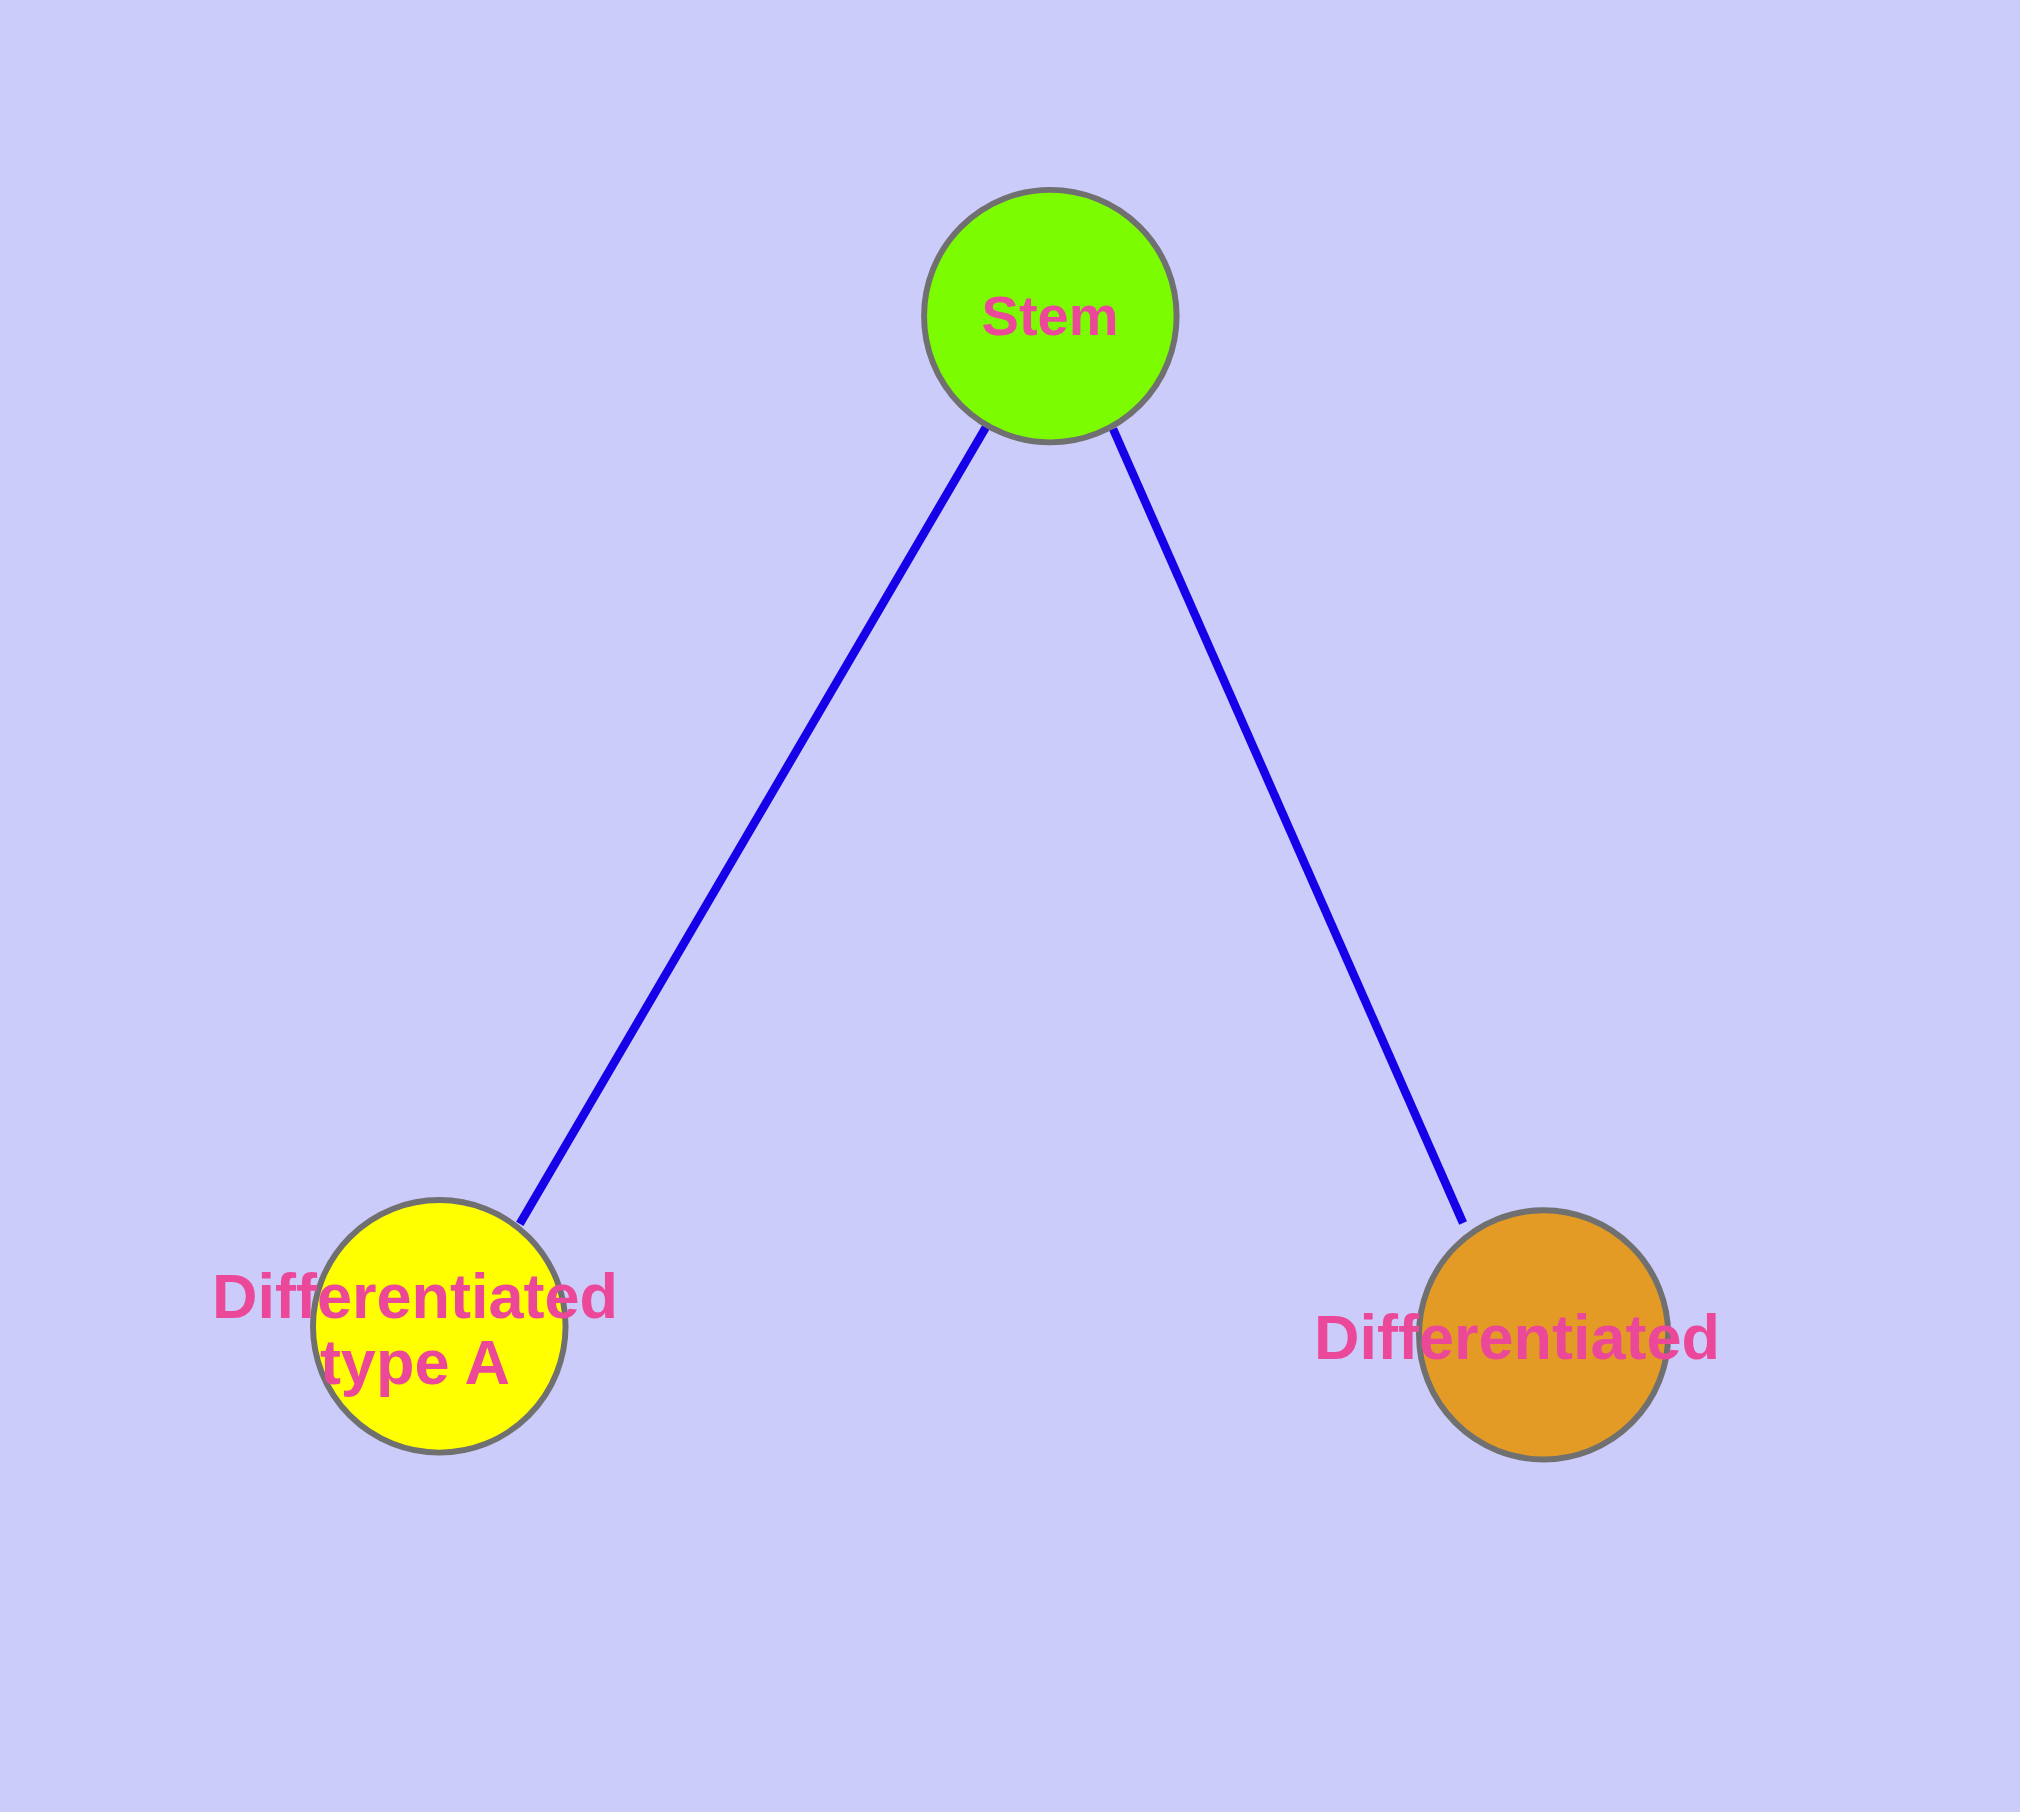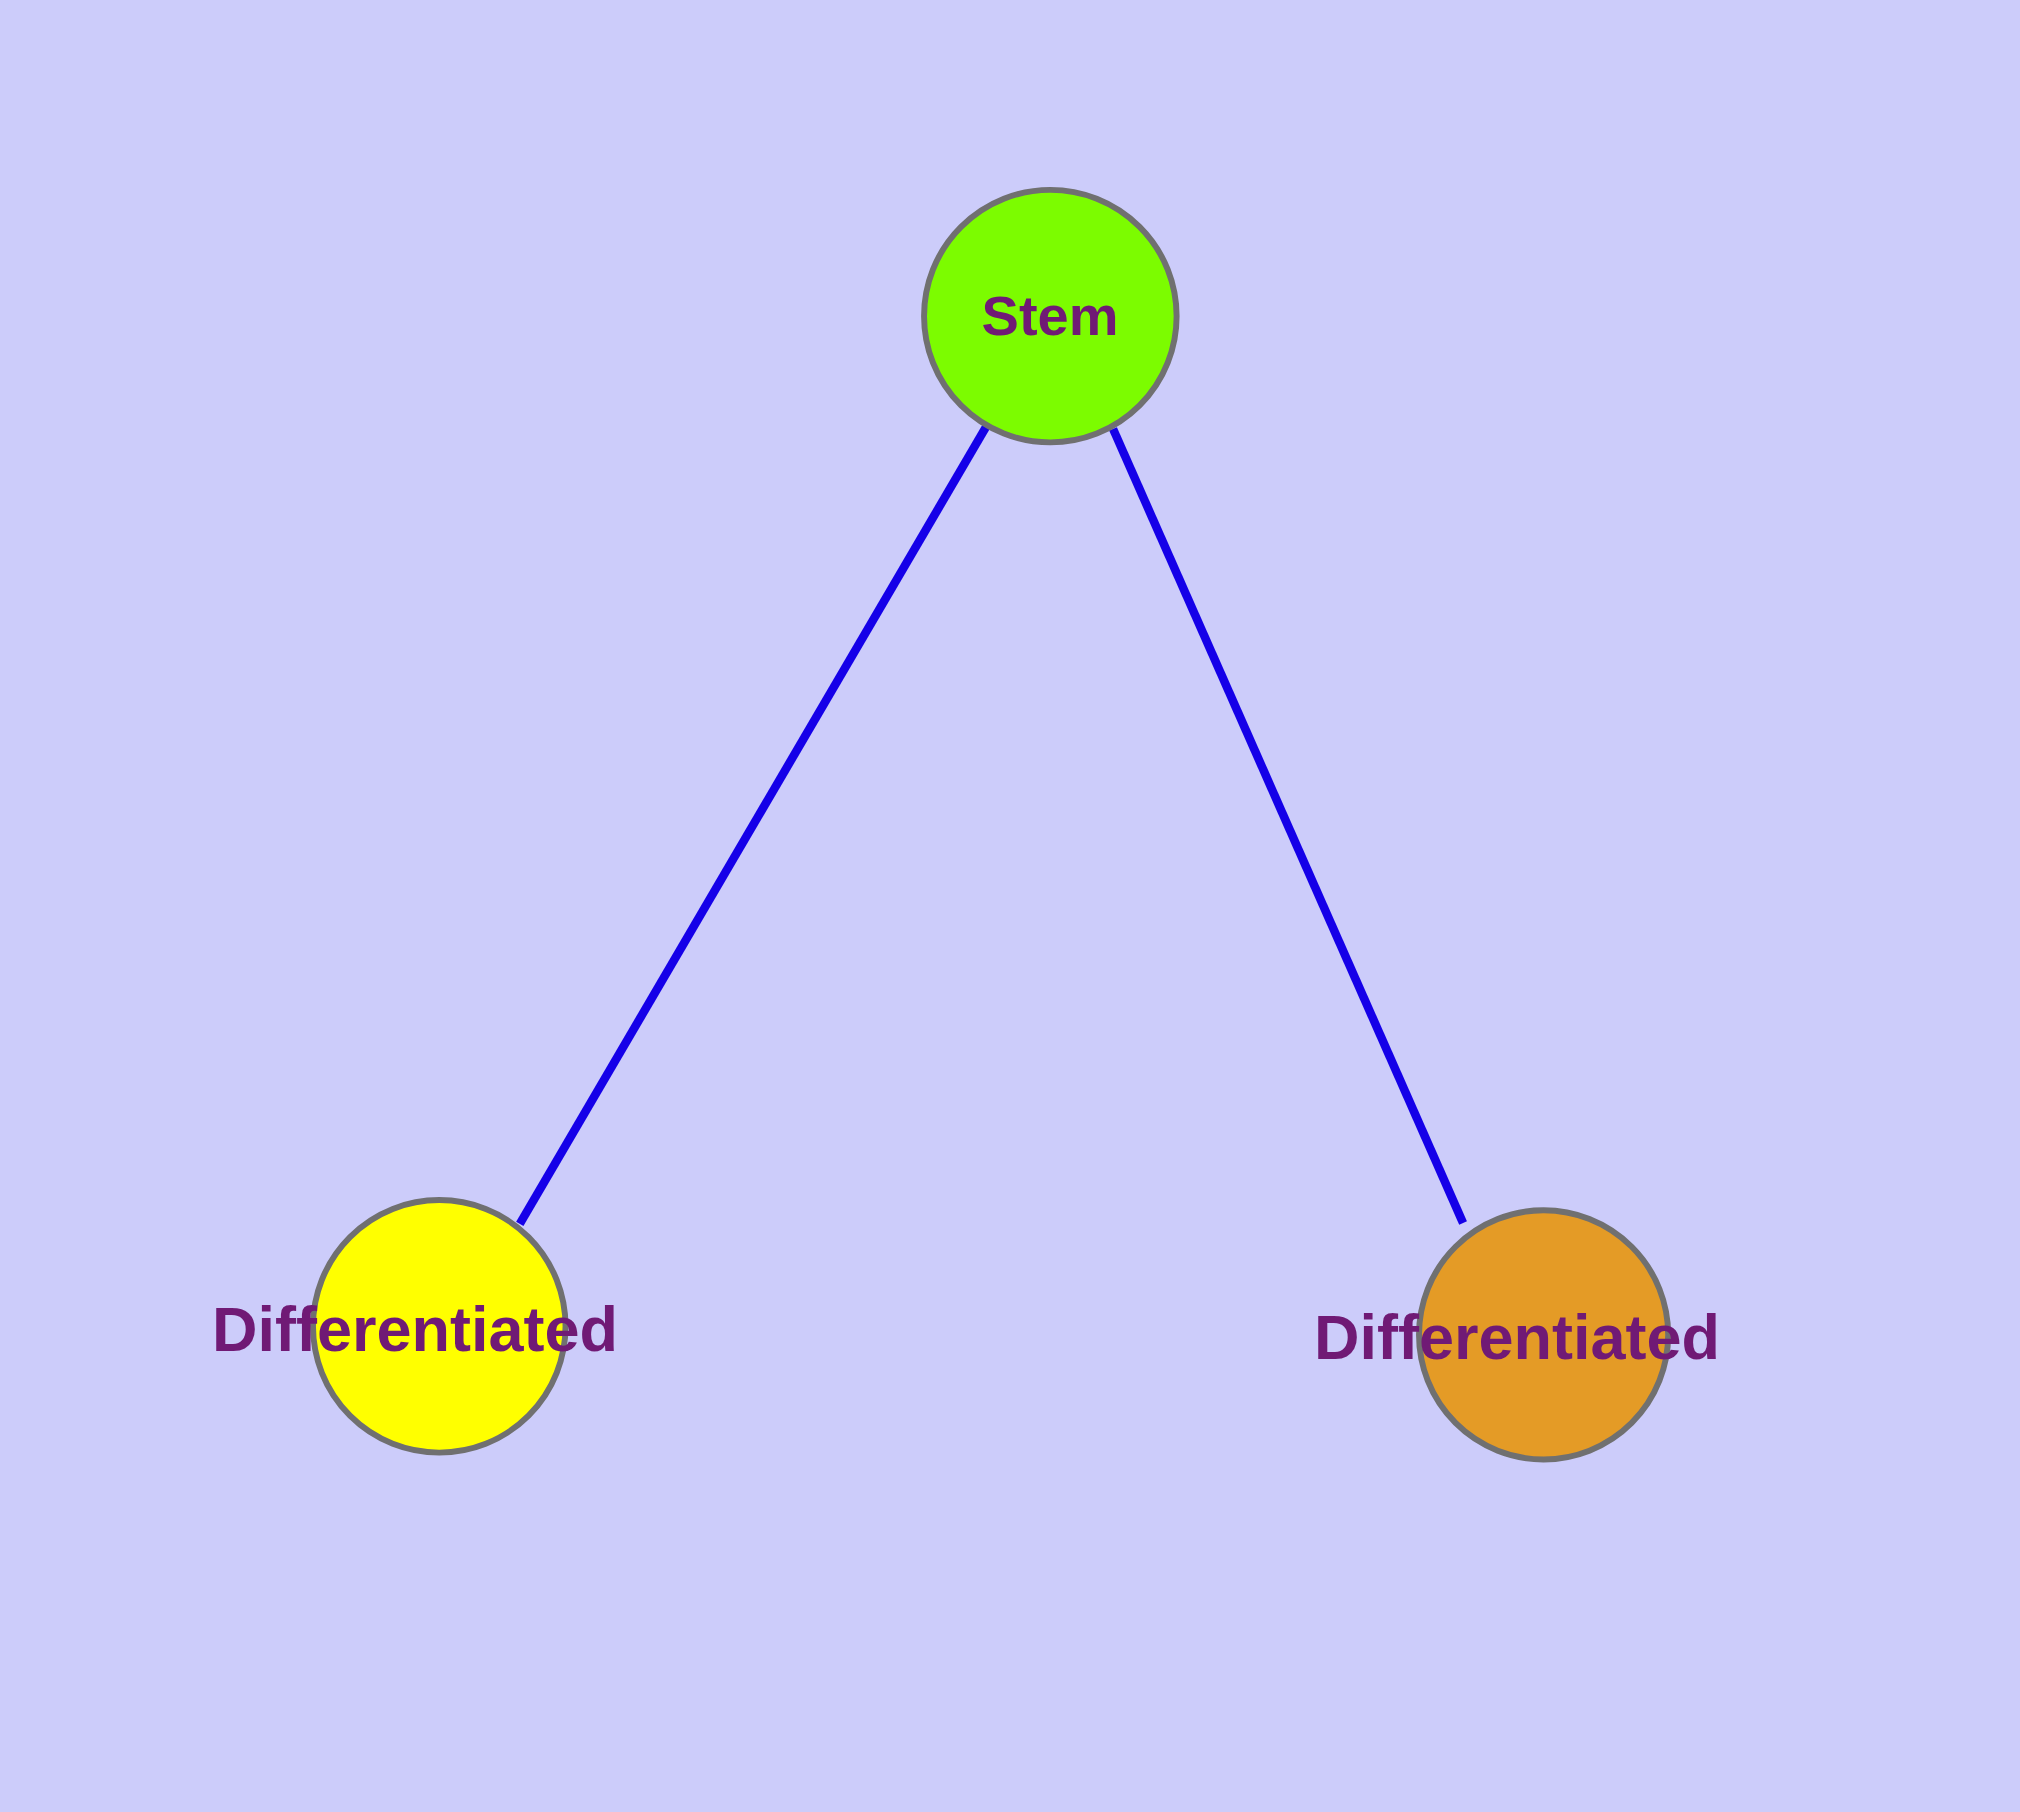--- a/index.html
+++ b/index.html
@@ -25,21 +25,21 @@
     position: absolute;
     top: 0;
     left: 0;
     width: 2021px;
     height: 1812px;
   }
   .node-label {
     position: absolute;
     text-align: center;
     font-weight: bold;
-    color: #701a75;
+    color: #ec4899;
     line-height: 1.05;
     white-space: nowrap;
     pointer-events: none;
     font-family: "Liberation Sans", sans-serif;
   }
   #label-stem {
     font-size: 56px;
     left: 1050px;
     top: 316px;
     transform: translate(-50%, -50%);
@@ -77,20 +77,21 @@
 
     <circle cx="1239" cy="373" r="149" fill="#7cfc00" stroke="#707070" stroke-width="7"></circle>
   </svg>
 
   <div class="node-label" id="label-stem">
     <span class="label-line">Stem</span>
   </div>
 
   <div class="node-label" id="label-diff-a">
     <span class="label-line">Differentiated</span>
+    <span class="label-line">type A</span>
   </div>
 
   <div class="node-label" id="label-diff-b">
     <span class="label-line">Differentiated</span>
   </div>
 
 </div>
 
 
 </body></html>

